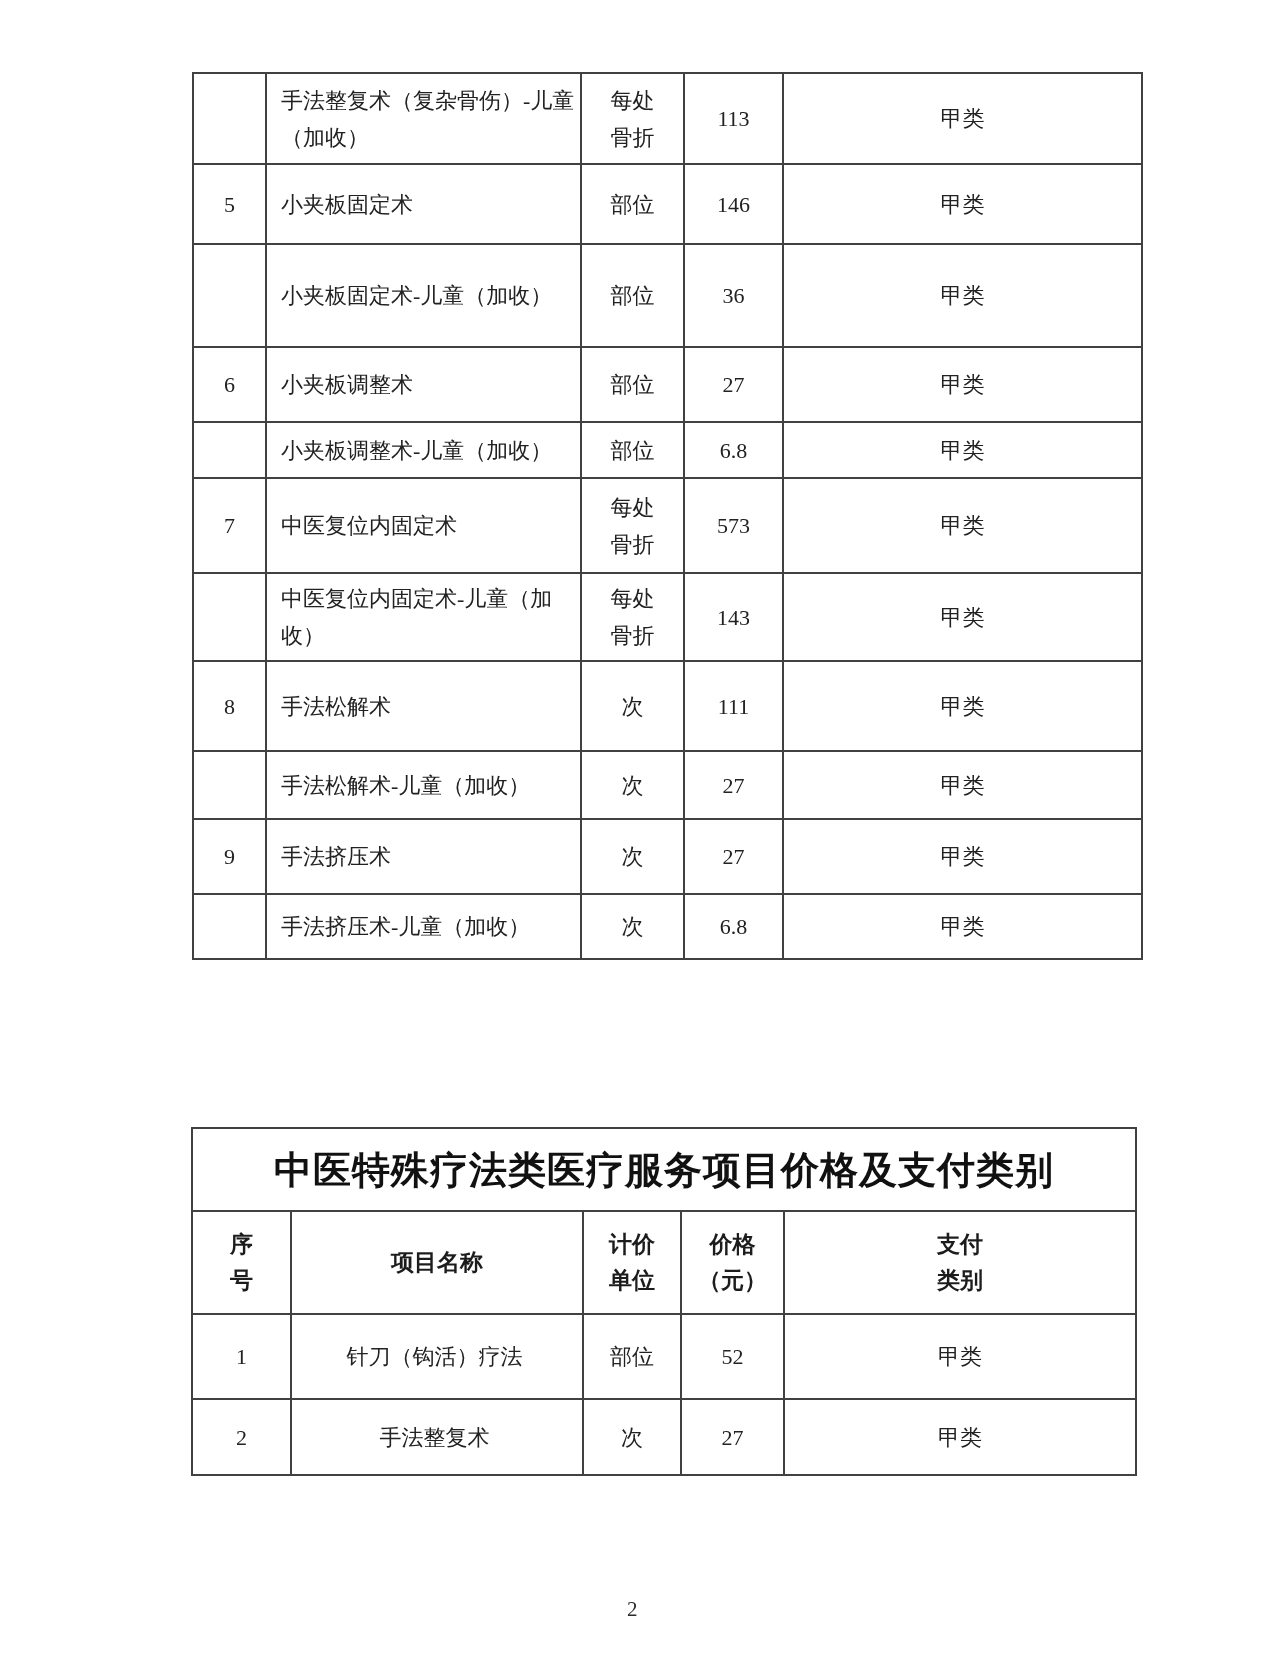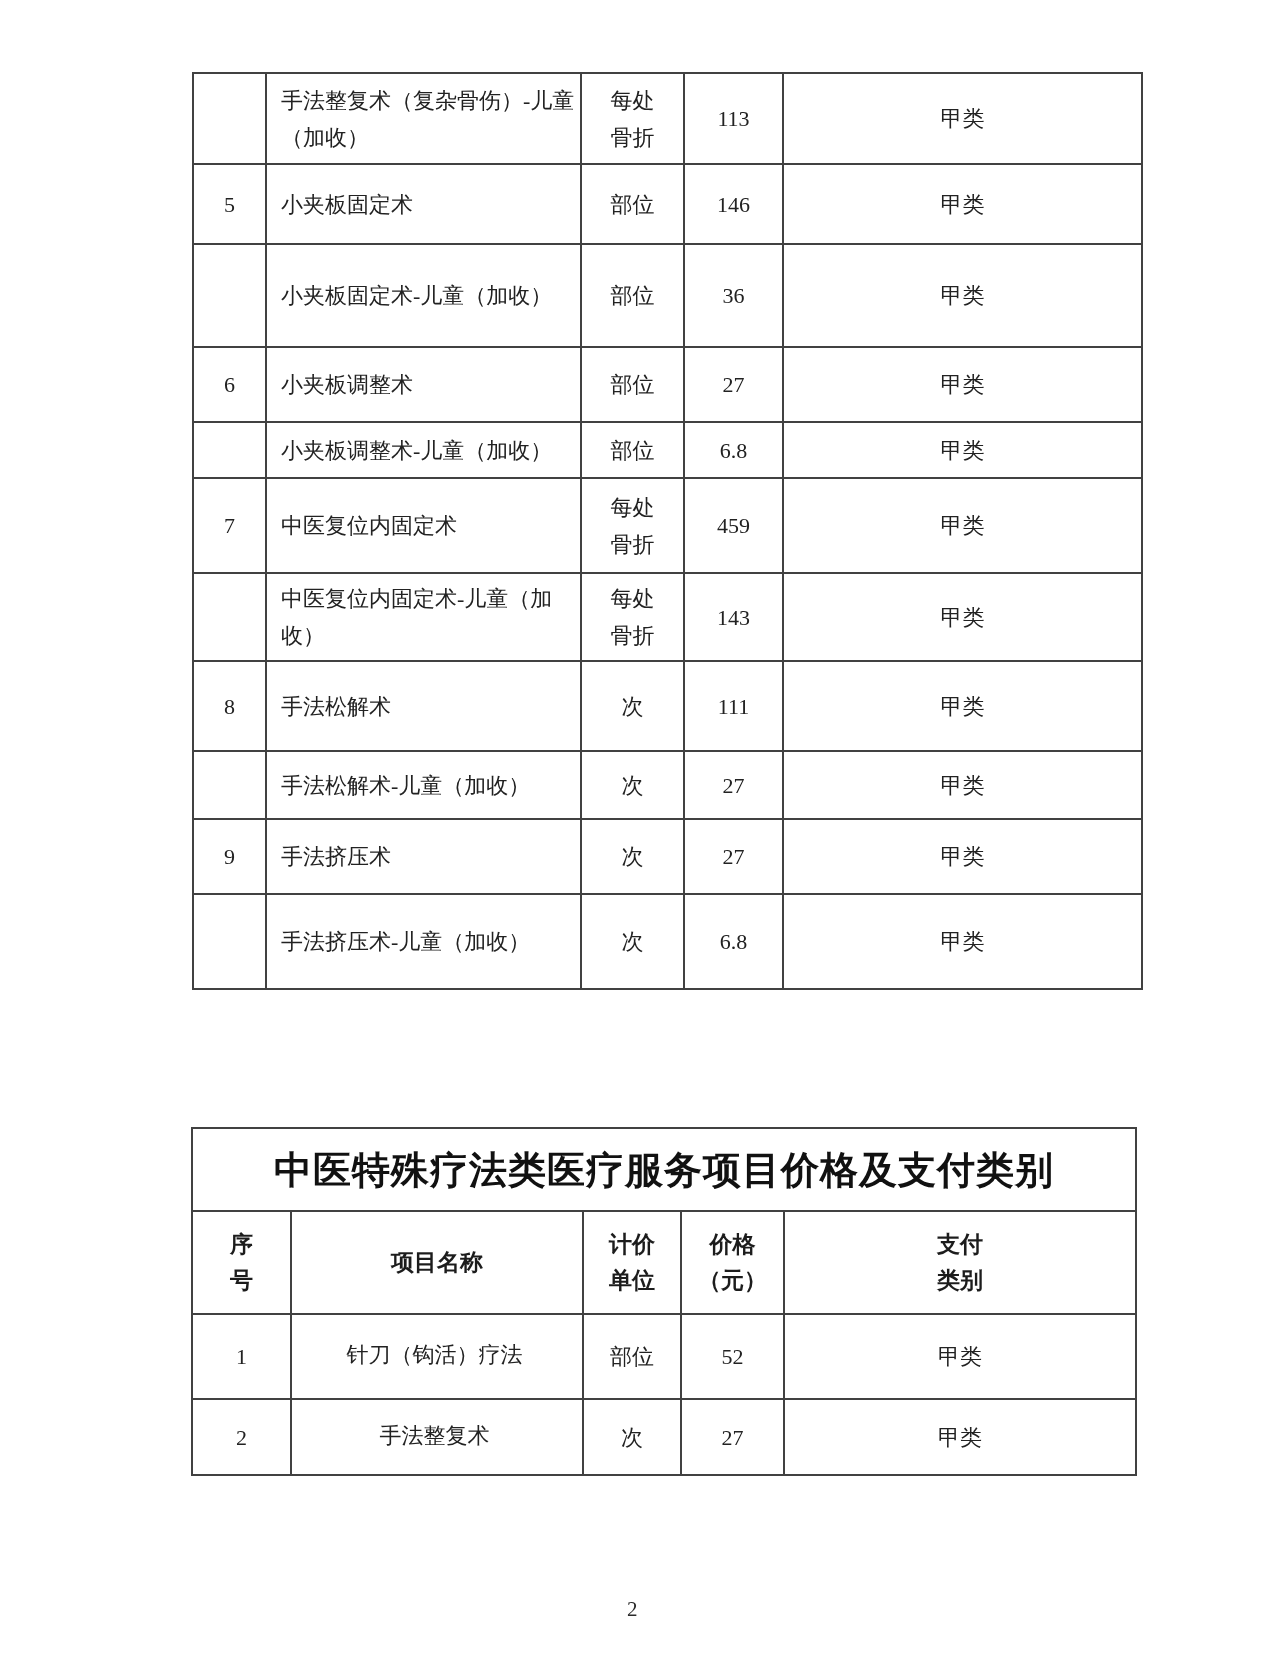--- a/index.html
+++ b/index.html
@@ -43,21 +43,21 @@
     line-height:40px;
     letter-spacing:1px;
   }
   .t2 th{
     text-align:center;
     font-weight:bold;
     font-size:23px;
     line-height:36px;
     color:#1c1c1c;
   }
-  .t2 .c-name{padding-left:1px;padding-right:6px;font-family:Liberation Mono, monospace;}
+  .t2 .c-name{padding-left:1px;padding-right:6px;}
   .pageno{
     position:absolute;
     left:627px;
     top:1597px;
     font-size:21px;
     color:#2a2a2a;
   }
 </style>
 </head>
 <body>
@@ -107,21 +107,21 @@
         <td class="c-name">小夹板调整术-儿童（加收）</td>
         <td class="c-unit">部位</td>
         <td class="c-price">6.8</td>
         <td class="c-cat">甲类</td>
       </tr>
       <tr style="height:95px">
         <td class="c-seq">7</td>
         <td class="c-name">中医复位内固定术</td>
         <td class="c-unit">每处
 骨折</td>
-        <td class="c-price">459</td>
+        <td class="c-price">573</td>
         <td class="c-cat">甲类</td>
       </tr>
       <tr style="height:88px">
         <td class="c-seq"></td>
         <td class="c-name">中医复位内固定术-儿童（加收）</td>
         <td class="c-unit">每处
 骨折</td>
         <td class="c-price">143</td>
         <td class="c-cat">甲类</td>
       </tr>
@@ -139,21 +139,21 @@
         <td class="c-price">27</td>
         <td class="c-cat">甲类</td>
       </tr>
       <tr style="height:75px">
         <td class="c-seq">9</td>
         <td class="c-name">手法挤压术</td>
         <td class="c-unit">次</td>
         <td class="c-price">27</td>
         <td class="c-cat">甲类</td>
       </tr>
-      <tr style="height:95px">
+      <tr style="height:65px">
         <td class="c-seq"></td>
         <td class="c-name">手法挤压术-儿童（加收）</td>
         <td class="c-unit">次</td>
         <td class="c-price">6.8</td>
         <td class="c-cat">甲类</td>
       </tr>
     </tbody>
   </table>
 
   <table class="t2">

